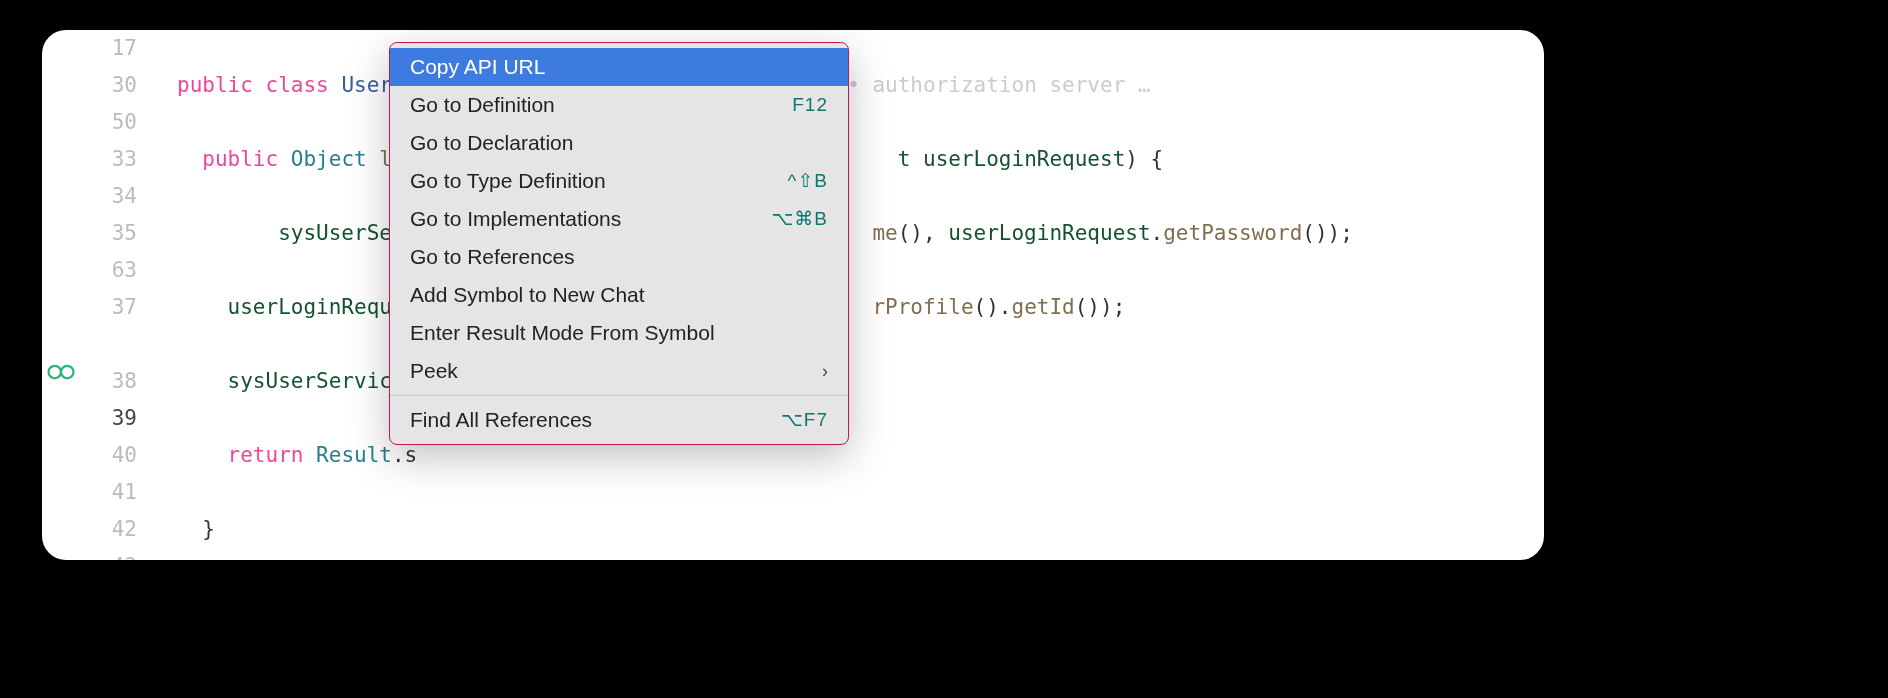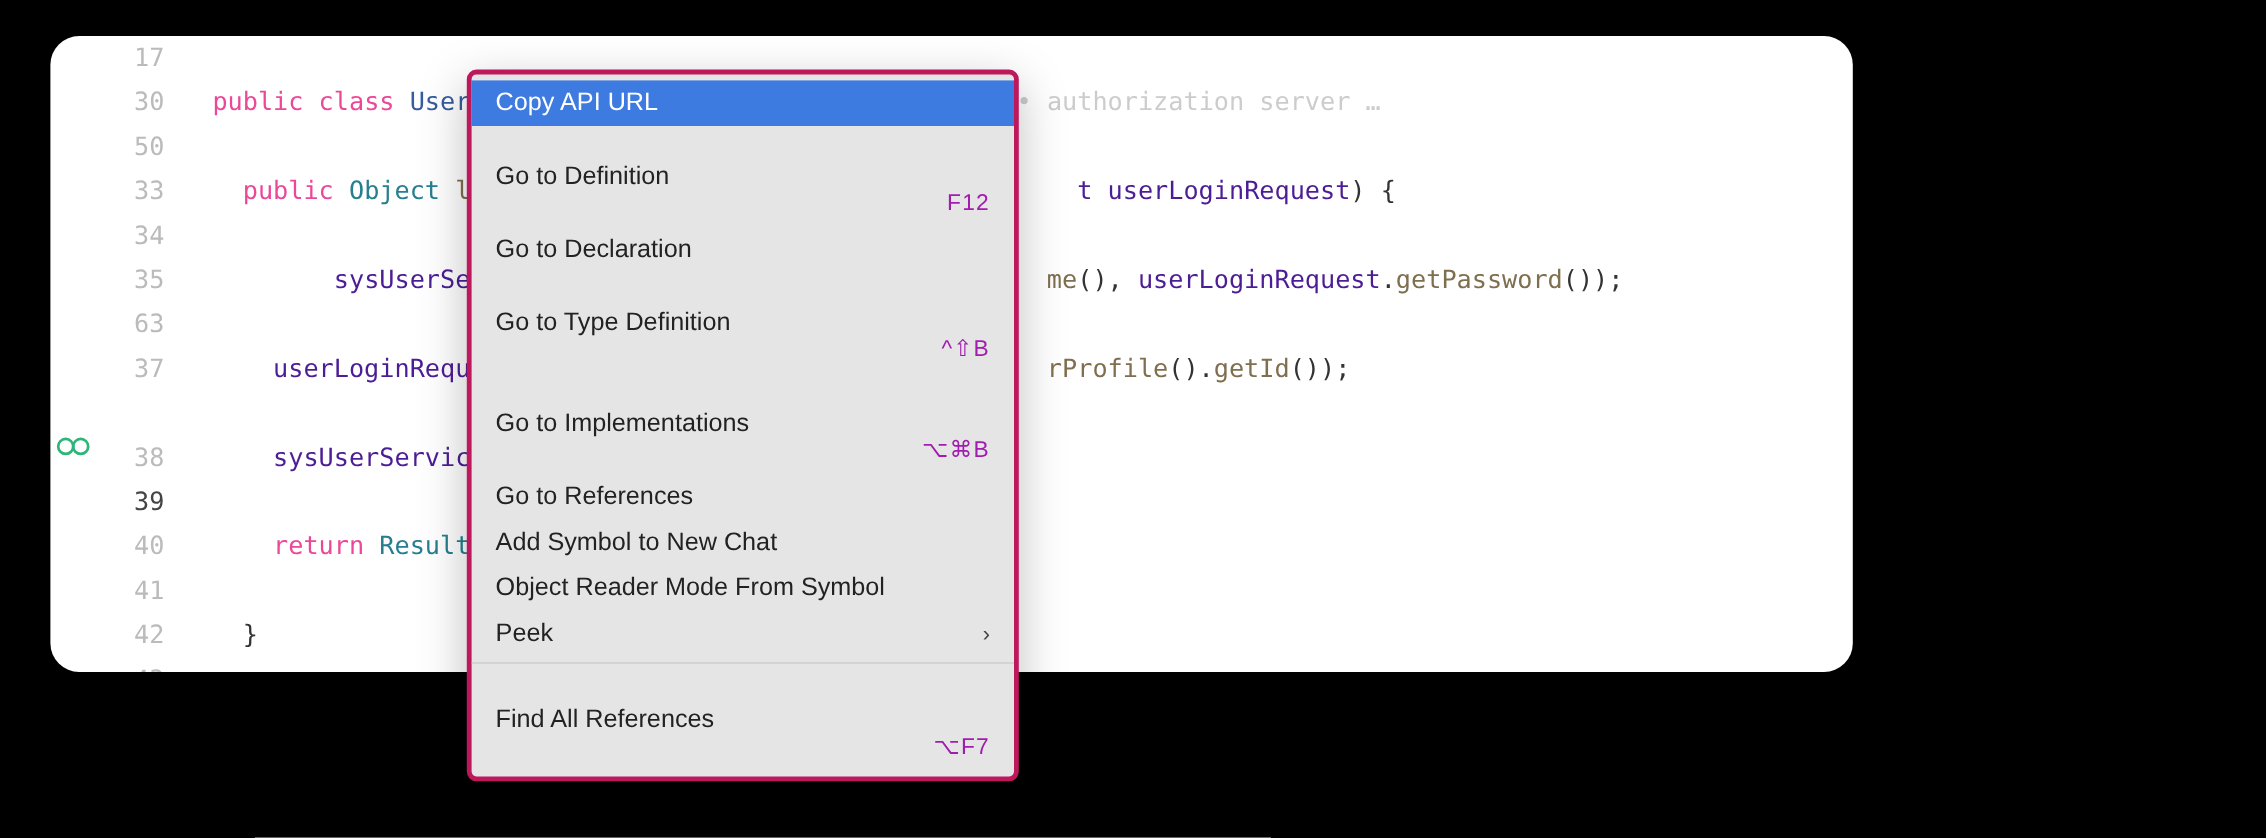--- a/index.html
+++ b/index.html
@@ -40,41 +40,41 @@
   .gutter .active { color: #444; }
   .code {
     flex: 1;
     white-space: pre;
     overflow: hidden;
     position: relative;
   }
   .kw { color: #ec4899; }         
   .type { color: #267F8F; }       
   .method { color: #7F6F4F; }     
-  .field { color: #4c1d95; }        
+  .field { color: #14532d; }        
   .punct { color: #333; }
   .typename { color: #355D9F; }
   .line-hint { color: #ccc; }
 
   .gutter-icon {
     position: absolute;
     left: 4px;
     top: 331px;
     width: 30px;
     height: 22px;
     color: #2DB57A;
   }
 
   .context-menu {
     position: absolute;
     left: 389px;
-    top: 58px;
+    top: 42px;
     width: 460px;
     background: #E5E5E5;
-    border: 4px solid #be185d;
+    border: 1px solid #be185d;
     border-radius: 8px;
     box-shadow: 0 12px 40px rgba(0,0,0,0.25);
     font-family: -apple-system, "Helvetica Neue", Arial, sans-serif;
     font-size: 21px;
     padding: 5px 0;
     z-index: 10;
   }
   .menu-item {
     display: flex;
     justify-content: space-between;
@@ -82,24 +82,23 @@
     padding: 4px 20px;
     color: #222;
     cursor: default;
     line-height: 30px;
   }
   .menu-item.selected {
     background: #3E7BE0;
     color: #fff;
   }
   .menu-shortcut {
-    color: #a21caf;
+    color: #0f766e;
     font-size: 19px;
     letter-spacing: 1px;
-    margin-top: 46px;
   }
   .menu-separator {
     height: 1px;
     background: #c7c7c7;
     margin: 5px 0;
   }
   .submenu-arrow {
     font-size: 18px;
     color: #444;
   }
@@ -172,21 +171,21 @@
       <span>Go to Implementations</span>
       <span class="menu-shortcut">⌥⌘B</span>
     </div>
     <div class="menu-item">
       <span>Go to References</span>
     </div>
     <div class="menu-item">
       <span>Add Symbol to New Chat</span>
     </div>
     <div class="menu-item">
-      <span>Object Reader Mode From Symbol</span>
+      <span>Enter Result Mode From Symbol</span>
     </div>
     <div class="menu-item">
       <span>Peek</span>
       <span class="submenu-arrow">›</span>
     </div>
     <div class="menu-separator"></div>
     <div class="menu-item">
       <span>Find All References</span>
       <span class="menu-shortcut">⌥F7</span>
     </div>

